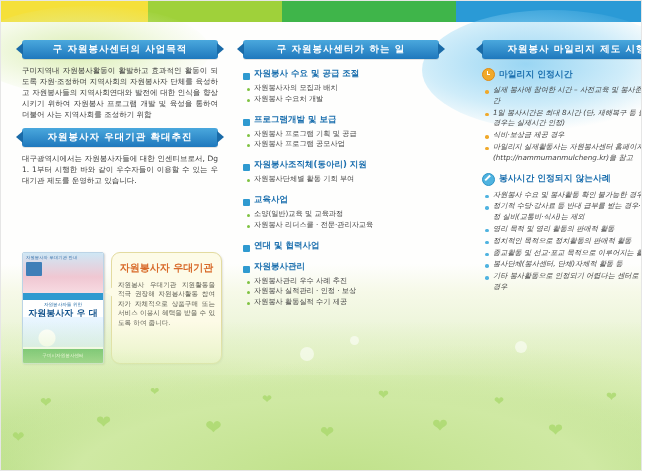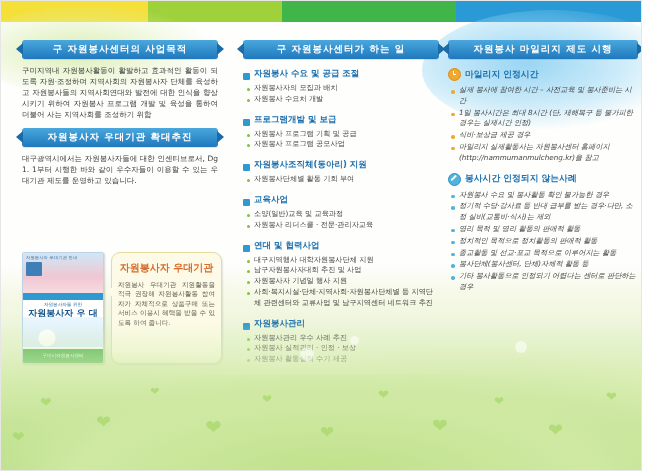--- a/index.html
+++ b/index.html
@@ -46,21 +46,21 @@
     position:absolute;bottom:0;left:0;width:671px;height:96px;
     background:radial-gradient(ellipse at 50% 110%, #bfe189 0%, #cfe9a3 55%, rgba(207,233,163,0) 80%);
   }
   .heart{position:absolute;color:#a8d86a;opacity:.75;font-size:14px;line-height:1;}
   .bubble{position:absolute;border-radius:50%;background:rgba(255,255,255,.55);}
 
   
   .col{position:absolute;top:40px;}
   .colA{left:22px;width:196px;}
   .colB{left:243px;width:196px;}
-  .colC{left:448px;width:190px;}
+  .colC{left:482px;width:190px;}
 
   
   .ribbon{
     position:relative;height:19px;border-radius:3px;
     display:flex;align-items:center;justify-content:center;
     color:#ffffff;font-size:9.5px;font-weight:bold;letter-spacing:1px;
     box-shadow:0 1px 0 rgba(0,0,0,.10);
   }
   .ribbon.blue{background:linear-gradient(to bottom,#4aa8dd,#1f78bd);}
   .ribbon.blue2{background:linear-gradient(to bottom,#4aa8dd,#1f78bd);}
@@ -239,26 +239,20 @@
         <li>소양(일반)교육 및 교육과정</li>
         <li>자원봉사 리더스쿨 · 전문·관리자교육</li>
       </ul>
     </div>
 
     <div class="sec">
       <div class="sec-title">
         <i class="sq"></i>
         <span>연대 및 협력사업</span>
       </div>
-      <ul class="bullets">
-        <li>대구지역행사 대학자원봉사단체 지원</li>
-        <li>남구자원봉사자대회 추진 및 사업</li>
-        <li>자원봉사자 기념일 행사 지원</li>
-        <li>사회·복지시설·단체·지역사회·자원봉사단체별 등 지역단체 관련센터와 교류사업 및 남구지역센터 네트워크 추진</li>
-      </ul>
     </div>
 
     <div class="sec">
       <div class="sec-title">
         <i class="sq"></i>
         <span>자원봉사관리</span>
       </div>
       <ul class="bullets">
         <li>자원봉사관리 우수 사례 추진</li>
         <li>자원봉사 실적관리 · 인정 · 보상</li>

